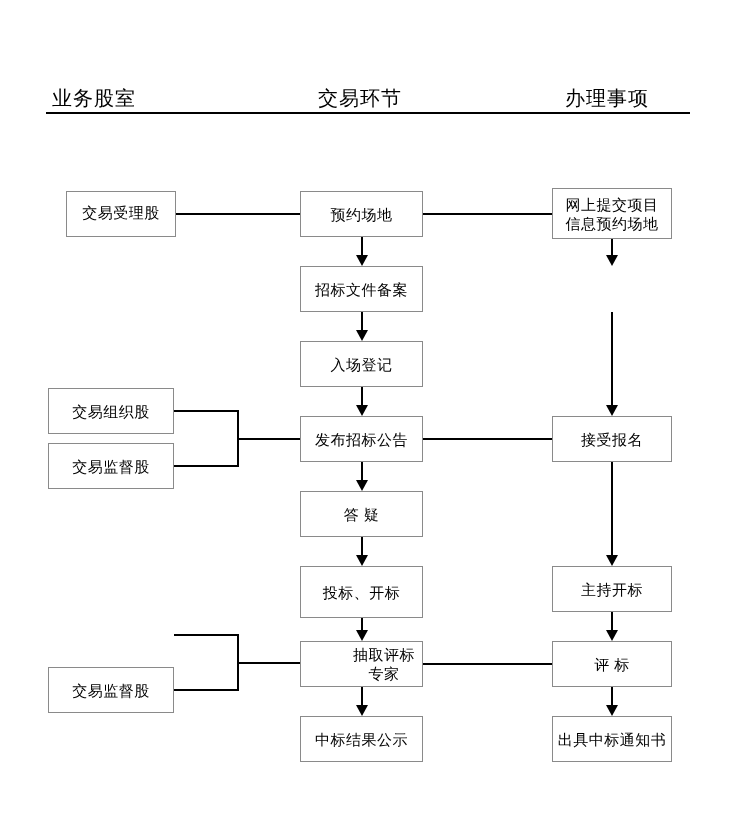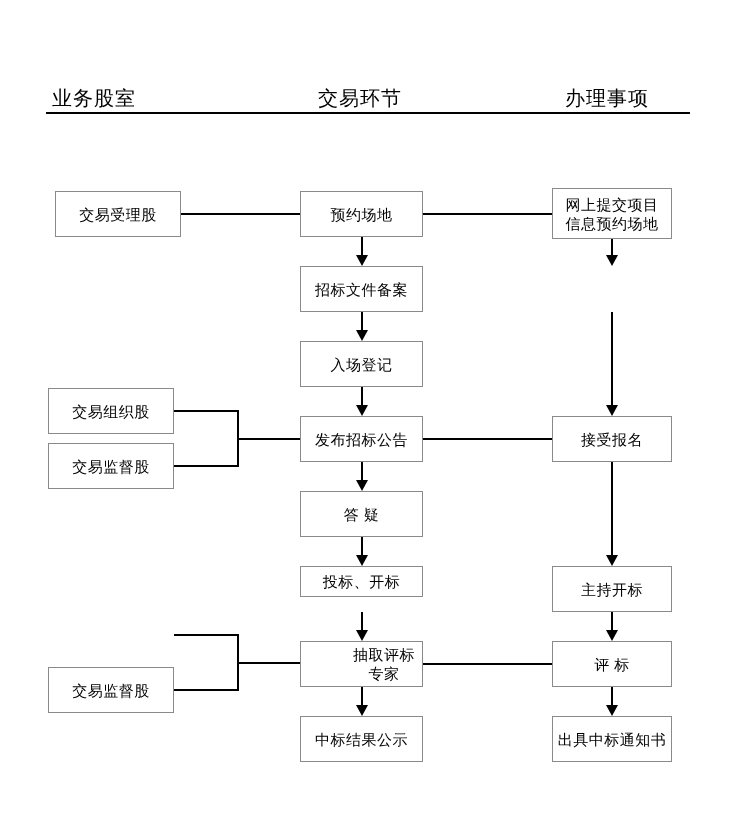--- a/index.html
+++ b/index.html
@@ -76,21 +76,21 @@
 </head>
 <body>
 
 <div id="page">
 
   <div class="hdr" id="hdr-col1">业务股室</div>
   <div class="hdr" id="hdr-col2">交易环节</div>
   <div class="hdr" id="hdr-col3">办理事项</div>
   <div id="hdr-rule"></div>
 
-  <div class="box" style="left:31px;  top:191px; width:126px; height:46px;">
+  <div class="box" style="left:42px;  top:191px; width:110px; height:46px;font-family:Liberation Mono, monospace;">
     <span>交易受理股</span>
   </div>
   <div class="box" style="left:24px;  top:388px; width:126px; height:46px;">
     <span>交易组织股</span>
   </div>
   <div class="box" style="left:24px;  top:443px; width:126px; height:46px;">
     <span>交易监督股</span>
   </div>
   <div class="box" style="left:24px;  top:667px; width:126px; height:46px;">
     <span>交易监督股</span>
@@ -104,21 +104,21 @@
   </div>
   <div class="box" style="left:276px; top:266px; width:123px; height:46px;">
     <span>招标文件备案</span>
   </div>
   <div class="box" style="left:276px; top:416px; width:123px; height:46px;">
     <span>发布招标公告</span>
   </div>
   <div class="box" style="left:276px; top:491px; width:123px; height:46px;justify-content:center;">
     <span>答  疑</span>
   </div>
-  <div class="box" style="left:276px; top:566px; width:123px; height:31px;">
+  <div class="box" style="left:276px; top:566px; width:123px; height:52px;">
     <span>投标、开标</span>
   </div>
   <div class="box" style="left:276px; top:641px; width:123px; height:46px;padding-left:45px;">
     <span>抽取评标专家</span>
   </div>
   <div class="box" style="left:276px; top:716px; width:123px; height:46px;">
     <span>中标结果公示</span>
   </div>
 
   <div class="box" style="left:528px; top:188px; width:120px; height:51px;">

